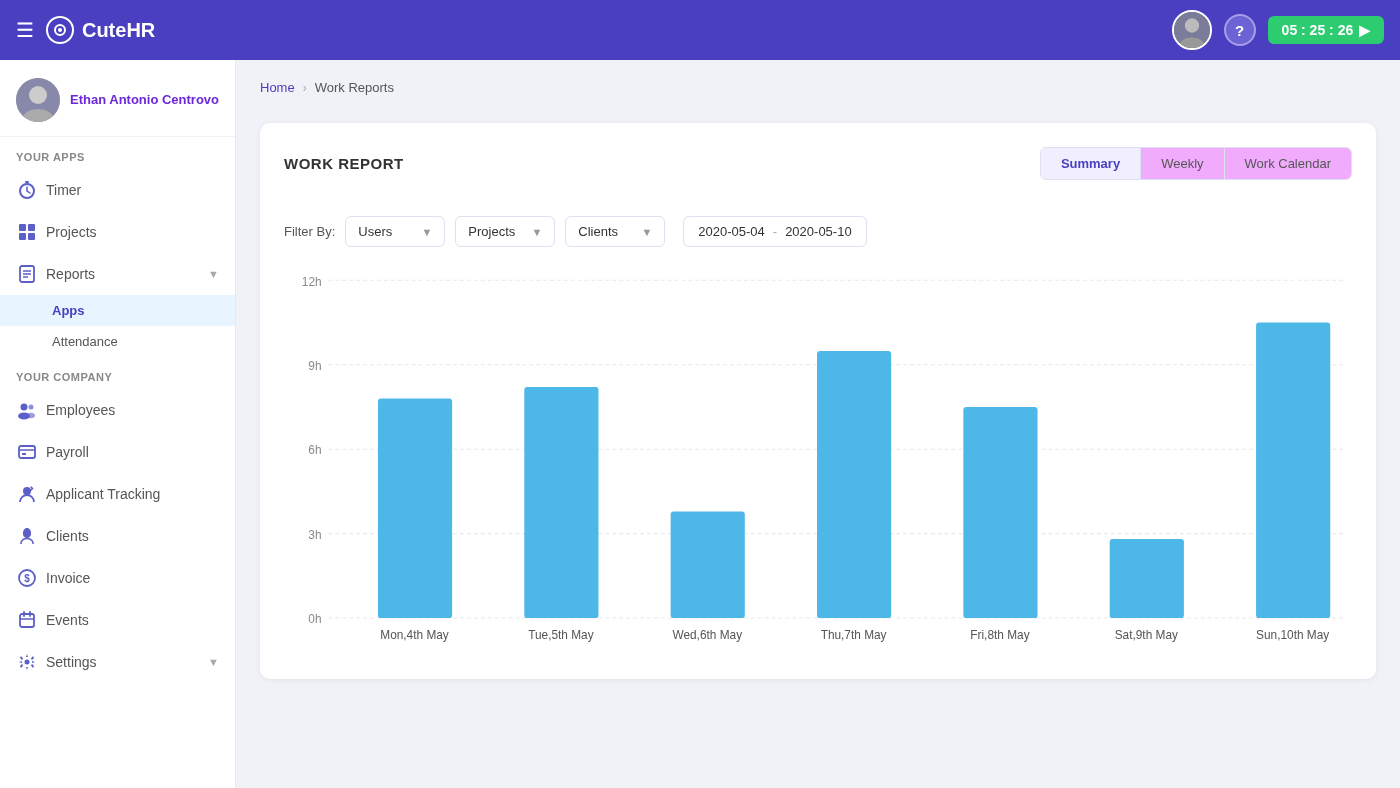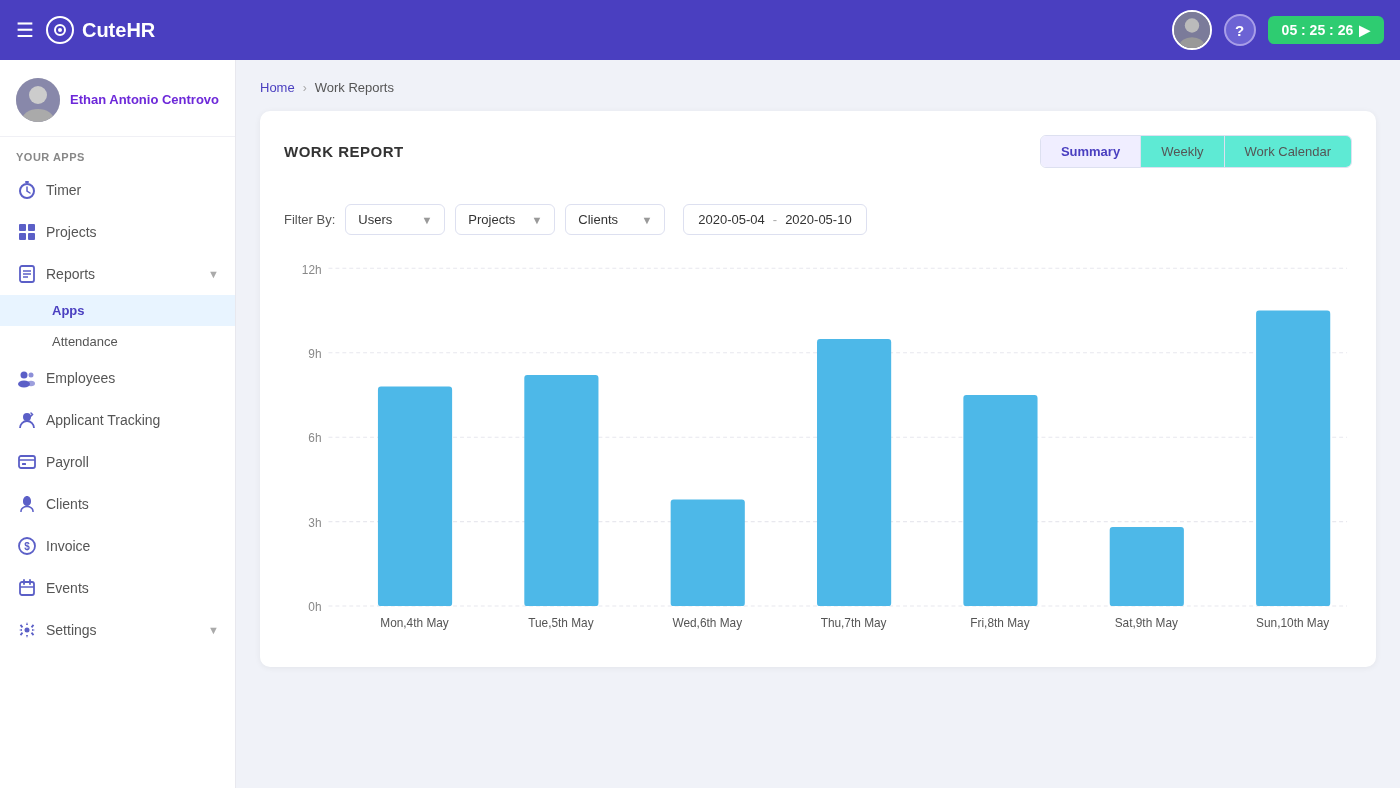--- a/index.html
+++ b/index.html
@@ -52,31 +52,31 @@
       position: relative; text-decoration: none;
     }
     .sidebar-item .icon { width: 22px; height: 22px; display: flex; align-items: center; justify-content: center; flex-shrink: 0; }
     .sidebar-item .icon svg { width: 20px; height: 20px; }
     .sidebar-sub { padding-left: 52px; font-size: 13px; color: #555; cursor: pointer; padding-top: 8px; padding-bottom: 8px; }
     .sidebar-sub.active { background: #e8f4ff; color: #4a3fc0; font-weight: 600; }
     .chevron { font-size: 11px; margin-left: auto; color: #aaa; }
 
     
     .main { flex: 1; overflow-y: auto; padding: 20px 24px; }
-    .breadcrumb { display: flex; align-items: center; gap: 8px; font-size: 13px; margin-bottom: 16px; }
+    .breadcrumb { display: flex; align-items: center; gap: 8px; font-size: 13px; margin-bottom: 28px; }
     .breadcrumb-home { color: #4a3fc0; cursor: pointer; text-decoration: none; }
     .breadcrumb-sep { color: #aaa; font-size: 12px; }
     .breadcrumb-current { color: #555; }
 
     
     .card { background: white; border-radius: 10px; padding: 24px; box-shadow: 0 1px 6px rgba(0,0,0,0.06); }
     .card-header { display: flex; align-items: center; justify-content: space-between; margin-bottom: 36px; }
     .card-title { font-size: 15px; font-weight: 700; color: #333; letter-spacing: 0.5px; text-transform: uppercase; }
     .card-tabs { display: flex; gap: 0; border: 1px solid #dde0f0; border-radius: 6px; overflow: hidden; align-items: flex-end; }
-    .card-tab { padding: 8px 20px; font-size: 13px; font-weight: 500; color: #555; cursor: pointer; background: #5eead4; border: none; }
+    .card-tab { padding: 8px 20px; font-size: 13px; font-weight: 500; color: #555; cursor: pointer; background: #f0abfc; border: none; }
     .card-tab:not(:last-child) { border-right: 1px solid #dde0f0; }
     .card-tab.active { background: #f0eeff; color: #4a3fc0; font-weight: 600; }
 
     
     .filters { display: flex; align-items: center; gap: 10px; margin-bottom: 28px; }
     .filter-label { font-size: 13px; color: #555; font-weight: 400; }
     .filter-select {
       display: flex; align-items: center; gap: 6px; border: 1px solid #dde0f0; border-radius: 6px;
       padding: 7px 12px; font-size: 13px; color: #333; cursor: pointer; background: white; min-width: 100px;
     }
@@ -180,53 +180,54 @@
       <span class="chevron">▼</span>
     </div>
 
     <div class="sidebar-sub active">
       <span>Apps</span>
     </div>
     <div class="sidebar-sub">
       <span>Attendance</span>
     </div>
 
+    <div class="sidebar-section-label">Your Company</div>
 
     <div class="sidebar-item">
       <div class="icon">
         <svg viewBox="0 0 20 20" fill="#5b5fc7">
             <circle cx="7" cy="7" r="3.5" fill="#5b5fc7"></circle>
             <circle cx="14" cy="7" r="2.5" fill="#5b5fc7" opacity="0.7"></circle>
             <ellipse cx="7" cy="16" rx="6" ry="3.5" fill="#5b5fc7"></ellipse>
             <ellipse cx="14" cy="15.5" rx="4" ry="2.8" fill="#5b5fc7" opacity="0.6"></ellipse>
           </svg>
       </div>
       <span>Employees</span>
     </div>
 
     <div class="sidebar-item">
       <div class="icon">
         <svg viewBox="0 0 20 20" fill="#5b5fc7">
+            <rect x="2" y="4" width="16" height="12" rx="2" fill="none" stroke="#5b5fc7" stroke-width="1.8"></rect>
+            <line x1="2" y1="8" x2="18" y2="8" stroke="#5b5fc7" stroke-width="1.5"></line>
+            <rect x="5" y="11" width="4" height="2" rx="0.5" fill="#5b5fc7"></rect>
+          </svg>
+      </div>
+      <span>Payroll</span>
+    </div>
+
+    <div class="sidebar-item">
+      <div class="icon">
+        <svg viewBox="0 0 20 20" fill="#5b5fc7">
             <circle cx="10" cy="7" r="4" fill="#5b5fc7"></circle>
             <path d="M3 18c0-3.9 3.1-7 7-7s7 3.1 7 7" fill="none" stroke="#5b5fc7" stroke-width="1.8"></path>
             <path d="M14 3l1.5 1.5L13 7" stroke="#5b5fc7" stroke-width="1.5" fill="none" stroke-linecap="round"></path>
           </svg>
       </div>
       <span>Applicant Tracking</span>
-    </div>
-
-    <div class="sidebar-item">
-      <div class="icon">
-        <svg viewBox="0 0 20 20" fill="#5b5fc7">
-            <rect x="2" y="4" width="16" height="12" rx="2" fill="none" stroke="#5b5fc7" stroke-width="1.8"></rect>
-            <line x1="2" y1="8" x2="18" y2="8" stroke="#5b5fc7" stroke-width="1.5"></line>
-            <rect x="5" y="11" width="4" height="2" rx="0.5" fill="#5b5fc7"></rect>
-          </svg>
-      </div>
-      <span>Payroll</span>
     </div>
 
     <div class="sidebar-item">
       <div class="icon">
         <svg viewBox="0 0 20 20" fill="#5b5fc7">
             <path d="M10 2c-2.2 0-4 2.2-4 5v1c0 2.2 1.8 4 4 4s4-1.8 4-4V7c0-2.8-1.8-5-4-5z" fill="#5b5fc7"></path>
             <path d="M4 18v-1c0-2.5 2.7-4.5 6-4.5s6 2 6 4.5v1" stroke="#5b5fc7" stroke-width="1.5" fill="none"></path>
           </svg>
       </div>
       <span>Clients</span>

